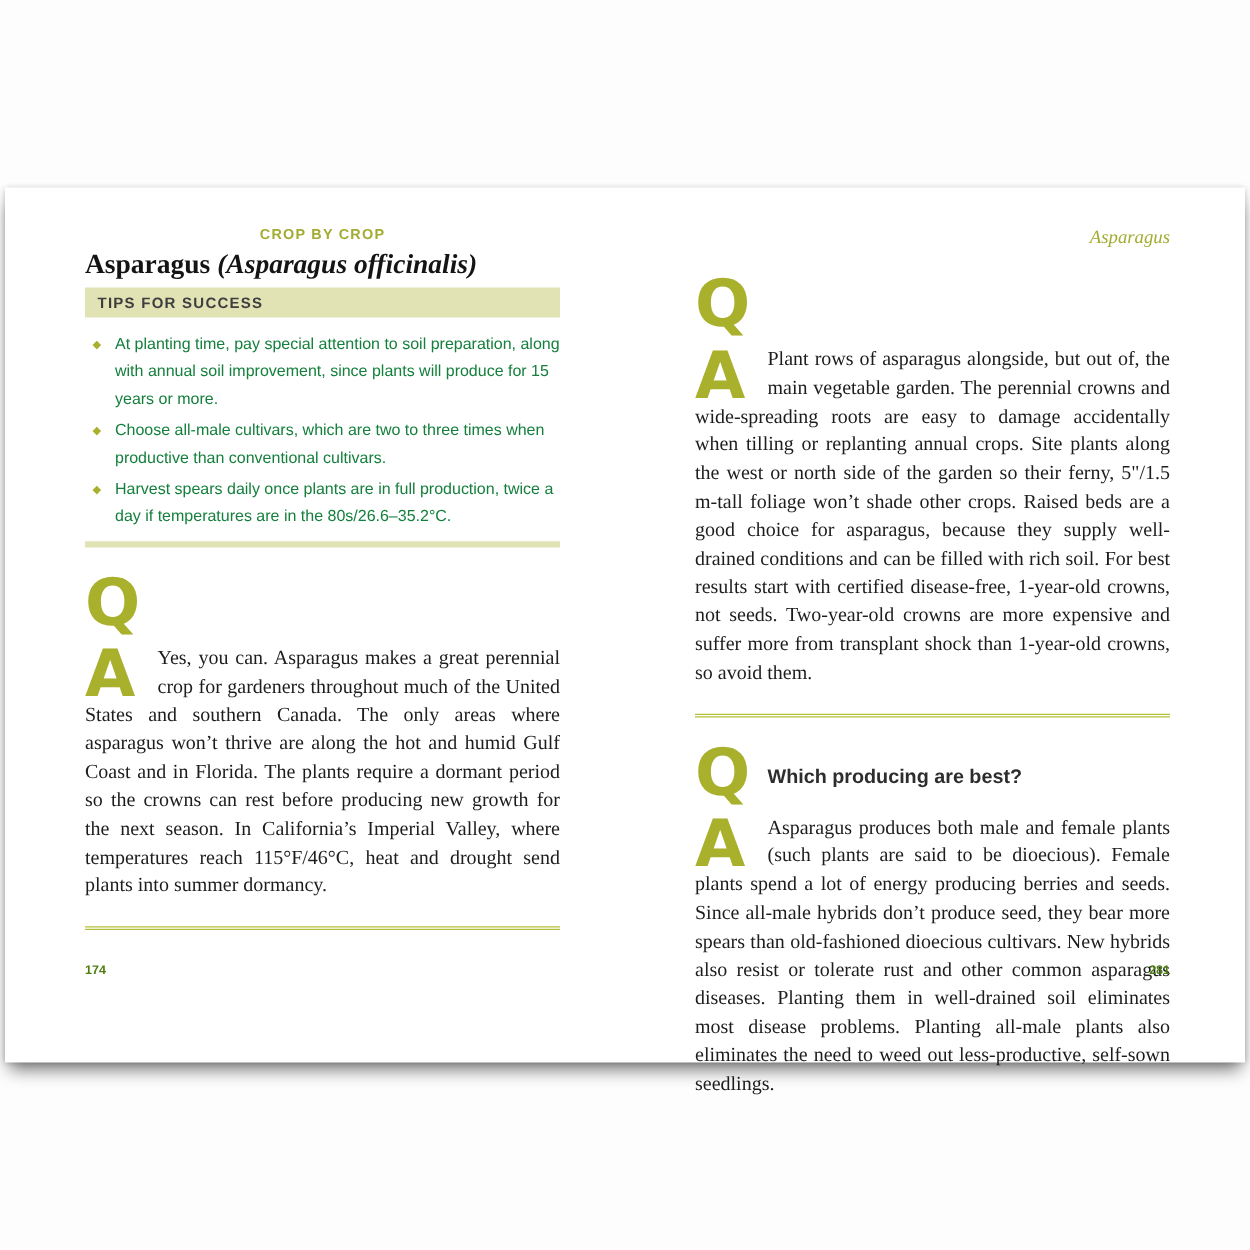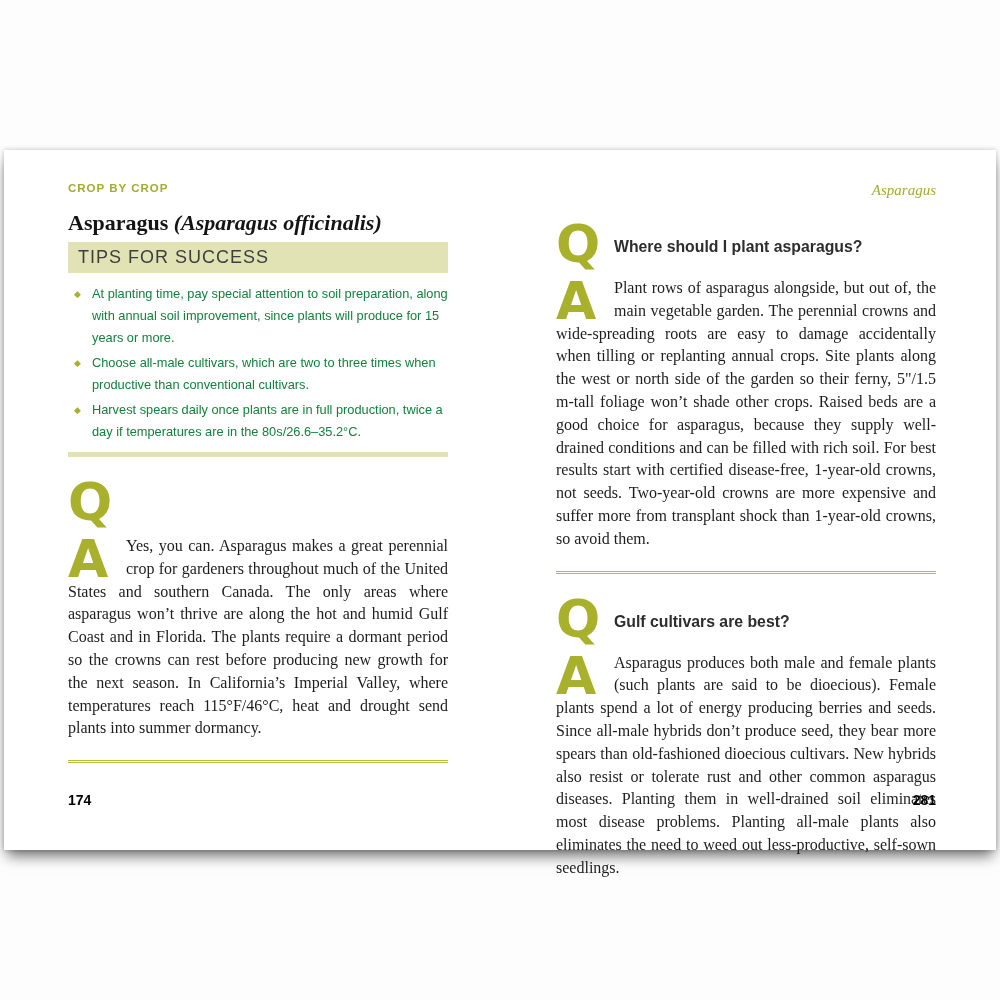--- a/index.html
+++ b/index.html
@@ -17,21 +17,21 @@
     background:#ffffff;
     box-shadow: 0 9px 13px -3px rgba(0,0,0,0.55), 0 0 5px rgba(0,0,0,0.22);
   }
   .col { position:absolute; top:32px; width:380px; }
   .col-left  { left:64px; }
   .col-right { left:552px; }
 
   
   .eyebrow {
     font-size:11.5px; font-weight:bold; letter-spacing:1px;
-    color:var(--accent-text); margin-bottom:16px;
+    color:var(--accent-text); margin-bottom:4px;text-align:center;
   }
   .running-head {
     font-family:"Liberation Serif", serif;
     font-style:italic; font-size:15px;
     color:var(--accent-text);
     text-align:right;
     margin-bottom:24px;
   }
   .title {
     font-family:"Liberation Serif", serif;
@@ -41,21 +41,21 @@
   .title .latin { font-style:italic; }
   .family {
     font-size:13.5px; font-weight:bold; letter-spacing:1.5px;
     color:var(--accent-text); margin-bottom:16px;
   }
 
   
   .tips-header {
     background:var(--tips-bg);
     padding:5px 10px;
-    font-size:18px; font-weight:normal; letter-spacing:1px;
+    font-size:12px; font-weight:bold; letter-spacing:1px;
     color:#3e3e3e;
     margin-bottom:10px;
   }
   .tip-item { display:flex; margin-bottom:3px; }
   .tip-bullet {
     width:24px; flex:0 0 24px;
     color:var(--accent); font-size:9px; line-height:22px;
     padding-left:6px;
   }
   .tip-text {
@@ -94,22 +94,22 @@
 
   .double-rule {
     height:3px;
     border-top:1px solid var(--rule);
     border-bottom:1px solid var(--rule);
     margin-top:20px;
   }
   .col-right .double-rule.mid { margin-bottom:4px; }
 
   .page-number {
-    position:absolute; bottom:42px;
-    font-size:14px; font-weight:bold; color:#000000;
+    position:absolute; bottom:68px;
+    font-size:10px; font-weight:bold; color:#4d7c0f;
   }
   .page-number.left  { left:64px; }
   .page-number.right { right:60px; }
 </style>
 </head>
 <body>
 
 <div class="page">
 
   <div class="col col-left">
@@ -148,33 +148,32 @@
 
     <div class="double-rule"></div>
   </div>
 
   <div class="col col-right">
     <div class="running-head">Asparagus</div>
 
     <div class="qa" style="margin-top:14px;">
       <div class="q-row">
         <span class="qa-letter">Q</span>
-        <div class="q-text single">Where should I plant asparagus?</div>
       </div>
       <div class="a-row">
         <div class="a-body"><span class="qa-letter a-letter">A</span><span>Plant rows of asparagus alongside, but out of, the main vegetable garden. The perennial crowns and wide-spreading roots are easy to damage accidentally when tilling or replanting annual crops. Site plants along the west or north side of the garden so their ferny, 5"/1.5 m-tall foliage won’t shade other crops. Raised beds are a good choice for asparagus, because they supply well-drained conditions and can be filled with rich soil. For best results start with certified disease-free, 1-year-old crowns, not seeds. Two-year-old crowns are more expensive and suffer more from transplant shock than 1-year-old crowns, so avoid them.</span></div>
       </div>
     </div>
 
     <div class="double-rule mid"></div>
 
     <div class="qa">
       <div class="q-row">
         <span class="qa-letter">Q</span>
-        <div class="q-text single">Gulf cultivars are best?</div>
+        <div class="q-text single">Which producing are best?</div>
       </div>
       <div class="a-row">
         <div class="a-body"><span class="qa-letter a-letter">A</span><span>Asparagus produces both male and female plants (such plants are said to be dioecious). Female plants spend a lot of energy producing berries and seeds. Since all-male hybrids don’t produce seed, they bear more spears than old-fashioned dioecious cultivars. New hybrids also resist or tolerate rust and other common asparagus diseases. Planting them in well-drained soil eliminates most disease problems. Planting all-male plants also eliminates the need to weed out less-productive, self-sown seedlings.</span></div>
       </div>
     </div>
   </div>
 
   <div class="page-number left">174</div>
   <div class="page-number right">281</div>
 </div>

